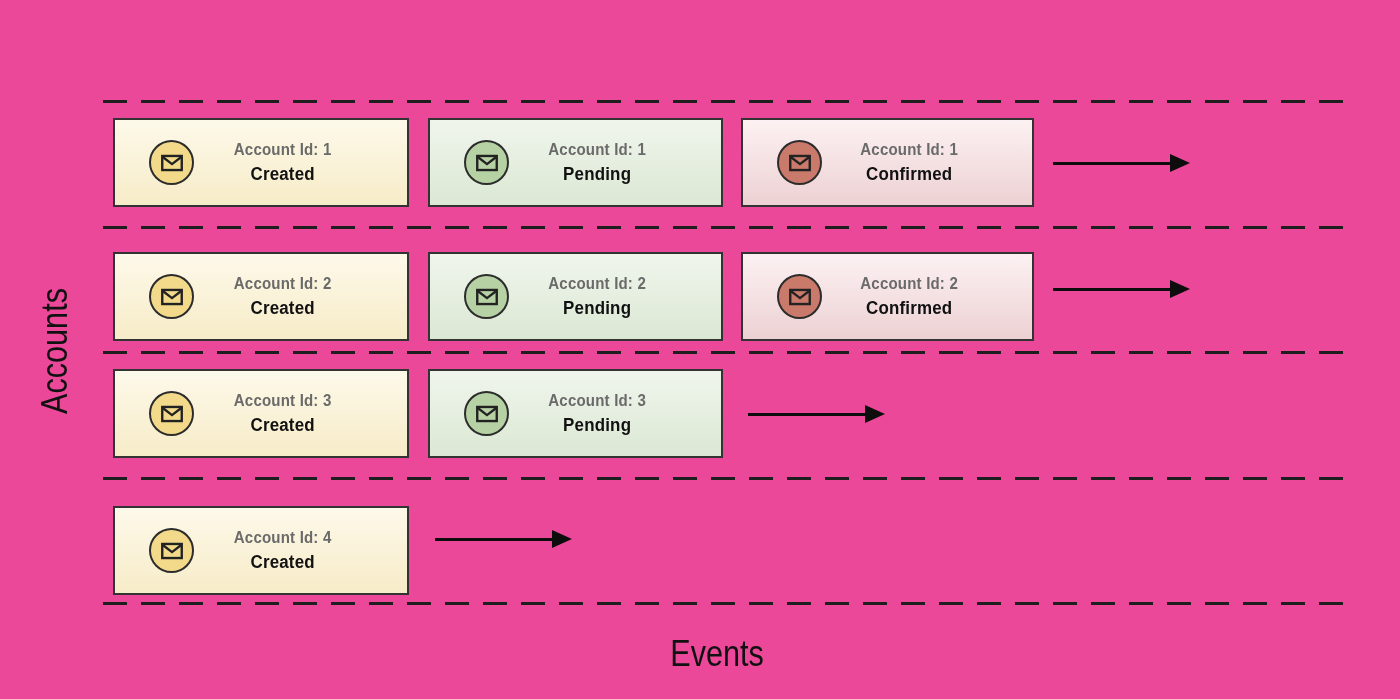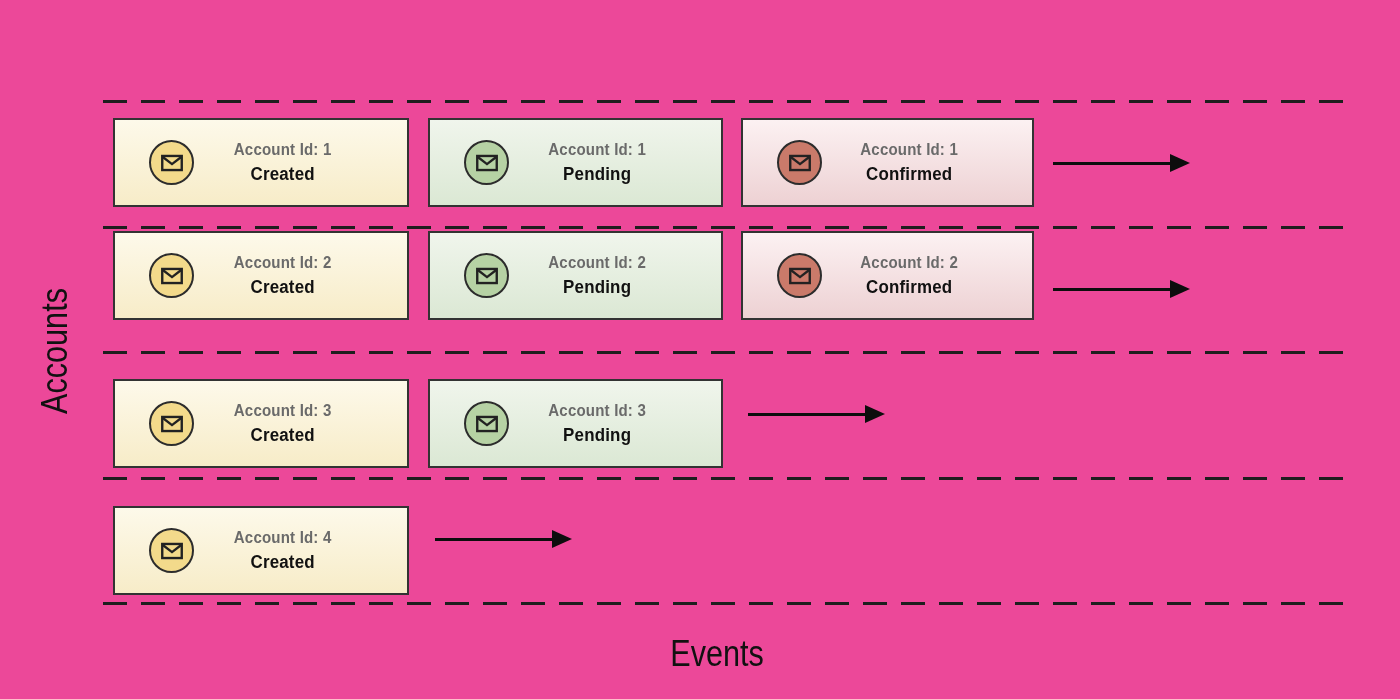--- a/index.html
+++ b/index.html
@@ -17,21 +17,21 @@
 
   
   .card{
     position:absolute;height:89px;box-sizing:border-box;
     border:2.5px solid #333333;
     display:flex;align-items:center;padding-left:34px;
   }
   .col1{left:113px;width:296px}
   .col2{left:428px;width:295px}
   .col3{left:741px;width:293px}
-  .row1{top:118px}.row2{top:231px}.row3{top:379px}.row4{top:506px}
+  .row1{top:118px}.row2{top:252px}.row3{top:369px}.row4{top:506px}
 
   .created{background:linear-gradient(180deg,#fdf9ea 0%,#f7ecc8 100%);}
   .pending{background:linear-gradient(180deg,#f0f5ec 0%,#dbe8d4 100%);}
   .confirmed{background:linear-gradient(180deg,#fcf1f2 0%,#edd1d3 100%);}
 
   .icon-circle{
     flex:none;width:45px;height:45px;border-radius:50%;
     border:2.5px solid #2c2c2c;box-sizing:border-box;
     display:flex;align-items:center;justify-content:center;
   }

